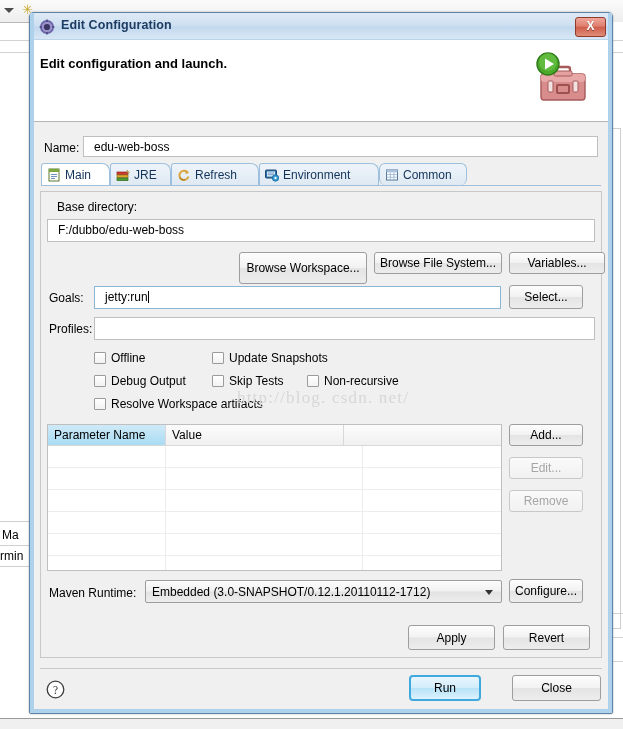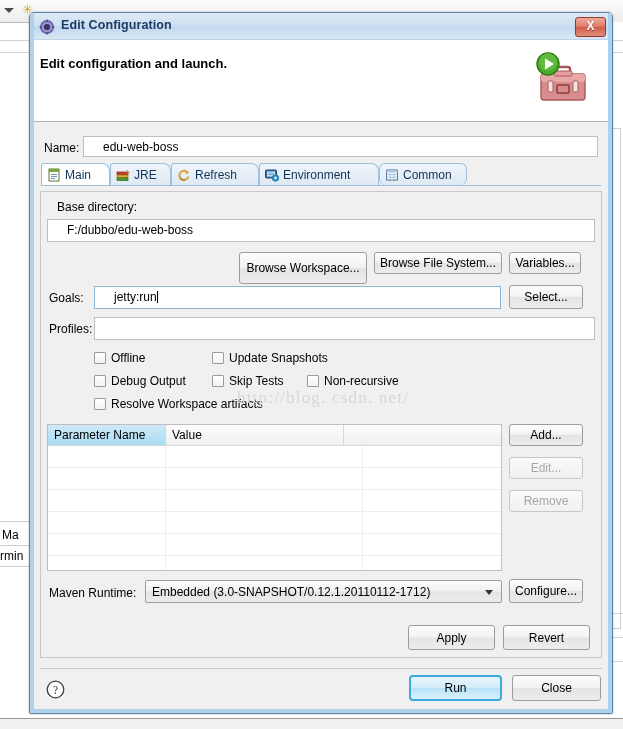--- a/index.html
+++ b/index.html
@@ -128,21 +128,21 @@
     position: absolute;
     font-size: 12px; color: #000; white-space: nowrap;
   }
 
   .txt {
     position: absolute;
     background: #ffffff;
     border: 1px solid #bfbfbf;
     box-sizing: border-box;
     font-size: 12px; color: #000;
-    padding: 2px 19px;
+    padding: 2px 10px;
     line-height: 16px;
     font-family: "Liberation Sans", sans-serif;
   }
   .txt.focus { border-color: #8ab6d8; }
 
   .caret {
     display: inline-block; width: 1px; height: 12px;
     background: #000; vertical-align: -2px; margin-left: 0px;
   }
 
@@ -427,21 +427,21 @@
 
     <div class="group" style="top:68px; height:467px;">
 
       <div class="lbl" style="left:8px; top:8px;margin-left:8px;">Base directory:</div>
       <div class="txt" style="left:6px; top:27px; right:6px; height:23px;">
         <span>F:/dubbo/edu-web-boss</span>
       </div>
 
       <div class="btn" style="left:198px; top:60px; width:128px; height:32px;">Browse Workspace...</div>
       <div class="btn" style="left:333px; top:60px; width:128px; height:22px;">Browse File System...</div>
-      <div class="btn" style="left:468px; top:60px; width:72px; height:22px;">Variables...</div>
+      <div class="btn" style="left:468px; top:60px; width:96px; height:22px;">Variables...</div>
 
       <div class="lbl" style="left:8px; top:99px;">Goals:</div>
       <div class="txt focus" style="left:53px; top:94px; width:407px; height:23px;">
         <span>jetty:run</span><span class="caret"></span>
       </div>
       <div class="btn" style="left:468px; top:93px; width:74px; height:24px;">Select...</div>
 
       <div class="lbl" style="left:8px; top:130px;">Profiles:</div>
       <div class="txt" style="left:53px; top:125px; right:6px; height:23px;">
         <span></span>
@@ -529,16 +529,16 @@
       <div class="btn" style="left:462px; top:433px; width:87px; height:25px;">Revert</div>
     </div>
 
     <div class="footer-sep" style="top:545px;"></div>
     <div class="help-icon" style="top:557px;">
       <svg viewBox="0 0 19 19" width="19" height="19">
         <circle cx="9.5" cy="9.5" r="8.3" fill="#ffffff" stroke="#3d3d3d" stroke-width="1.3"></circle>
         <text x="9.5" y="13.6" text-anchor="middle" font-size="11.5" font-family="Liberation Serif, serif" fill="#2b2b2b">?</text>
       </svg>
     </div>
-    <div class="btn default" style="left:375px; top:552px; width:93px; height:26px;">Run</div>
+    <div class="btn default" style="left:375px; top:552px; width:72px; height:26px;">Run</div>
     <div class="btn" style="left:478px; top:552px; width:89px; height:26px;">Close</div>
   </div>
 </div>
 
 </body></html>

